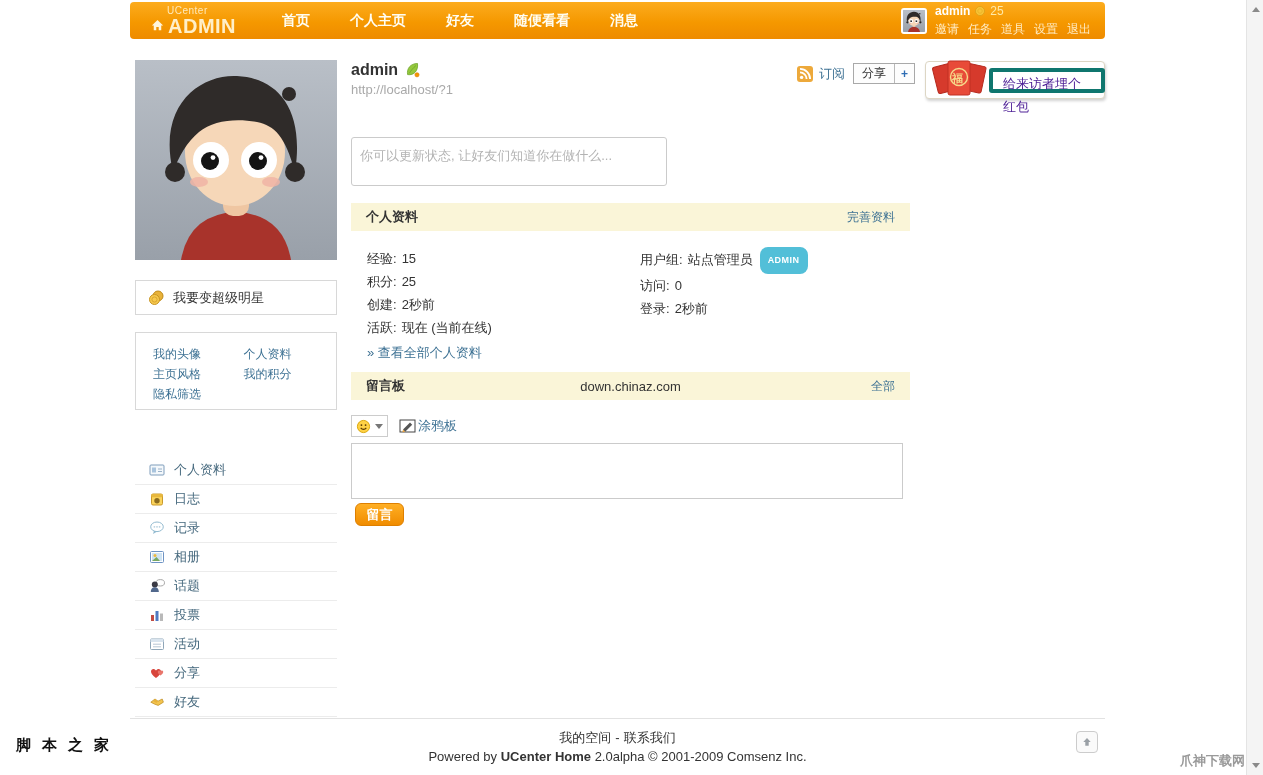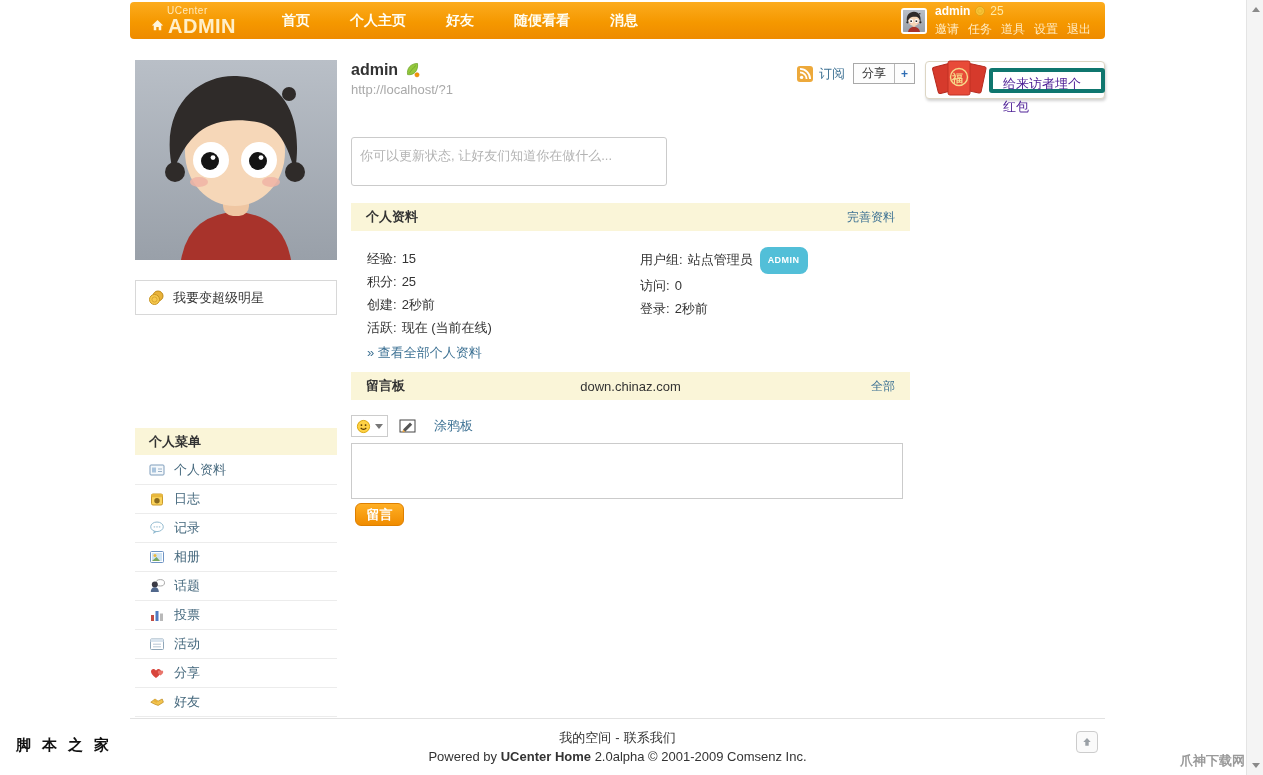--- a/index.html
+++ b/index.html
@@ -60,21 +60,21 @@
   .stat-row { font-size:13px; color:#333; line-height:23px; white-space:nowrap; }
   .stat-label { margin-right:5px; }
   .admin-badge { display:inline-block; background:#52BFD8; color:#FFF; font-size:9px; font-weight:bold;
     padding:2px 8px; border-radius:8px; margin-left:7px; letter-spacing:.5px; vertical-align:1px; }
   .view-all { position:absolute; top:283px; left:16px; font-size:13px; color:#3E7294; }
   .smiley-row { position:absolute; top:354px; left:0; display:flex; align-items:center; gap:11px; }
   .smiley-btn { width:37px; height:22px; border:1px solid #CCC; background:#FFF; display:flex;
     align-items:center; justify-content:center; gap:4px; cursor:pointer; }
   .caret-down { width:0; height:0; border-left:4px solid transparent; border-right:4px solid transparent;
     border-top:5px solid #777; }
-  .doodle-link { display:flex; align-items:center; gap:18px; color:#3E7294; font-size:13px; }
+  .doodle-link { display:flex; align-items:center; gap:2px; color:#3E7294; font-size:13px; }
   .message-input { position:absolute; top:382px; left:0; width:552px; height:56px; border:1px solid #CBCBCB;
     resize:none; font-family:inherit; font-size:13px; padding:6px; outline:none; }
   .submit-btn { position:absolute; top:442px; left:4px; width:49px; height:23px;
     background:linear-gradient(180deg,#FFAF24,#F08C00); border:1px solid #DE7F00; color:#FFF;
     font-weight:bold; font-size:13px; border-radius:6px; cursor:pointer; font-family:inherit; }
 
   
   .subscribe { position:absolute; left:797px; top:65px; display:flex; align-items:center; gap:6px;
     font-size:13px; color:#3E7294; }
   .share-btn { position:absolute; left:853px; top:63px; height:21px; border:1px solid #A9A9A9;
@@ -193,22 +193,28 @@
 
   <div class="star-box clk">
     <svg width="16" height="16" viewBox="0 0 16 16">
       <circle cx="10" cy="6" r="5" fill="#E8B23A" stroke="#C08A18"></circle>
       <circle cx="6.5" cy="9.5" r="5" fill="#F7C94E" stroke="#C79422"></circle>
       <circle cx="6.5" cy="9.5" r="2.6" fill="none" stroke="#D9A52F"></circle>
     </svg>
     <span>我要变超级明星</span>
   </div>
 
-
-  <div class="menu-title">个人菜单</div>
+  <div class="quick-box">
+    <a>我的头像</a>
+    <a>个人资料</a>
+    <a>主页风格</a>
+    <a>我的积分</a>
+    <a>隐私筛选</a>
+  </div>
+
 
   <div class="menu">
     <div class="menu-item">
       <svg width="16" height="16" viewBox="0 0 16 16">
           <rect x="1" y="3" width="14" height="10" rx="1" fill="#F4F8FB" stroke="#7E9DBB"></rect>
           <rect x="3" y="5.5" width="4" height="5" fill="#A9C4DD"></rect>
           <line x1="9" y1="7" x2="13" y2="7" stroke="#9AB1C8"></line>
           <line x1="9" y1="9.5" x2="13" y2="9.5" stroke="#9AB1C8"></line>
         </svg>
       <span>个人资料</span>

